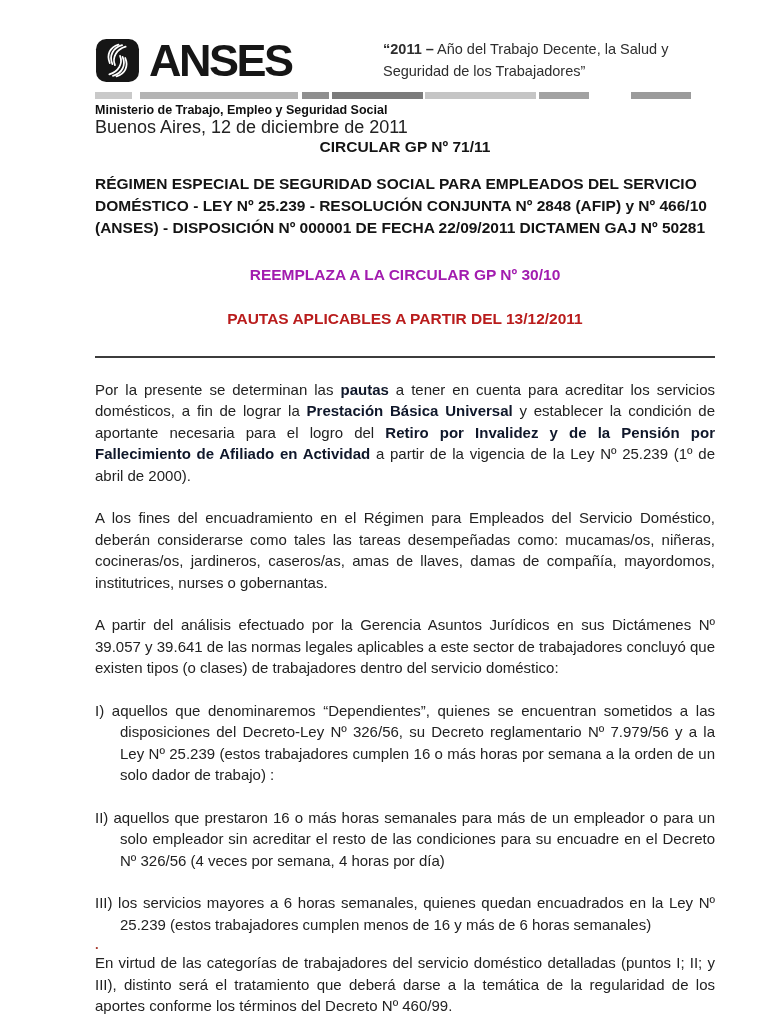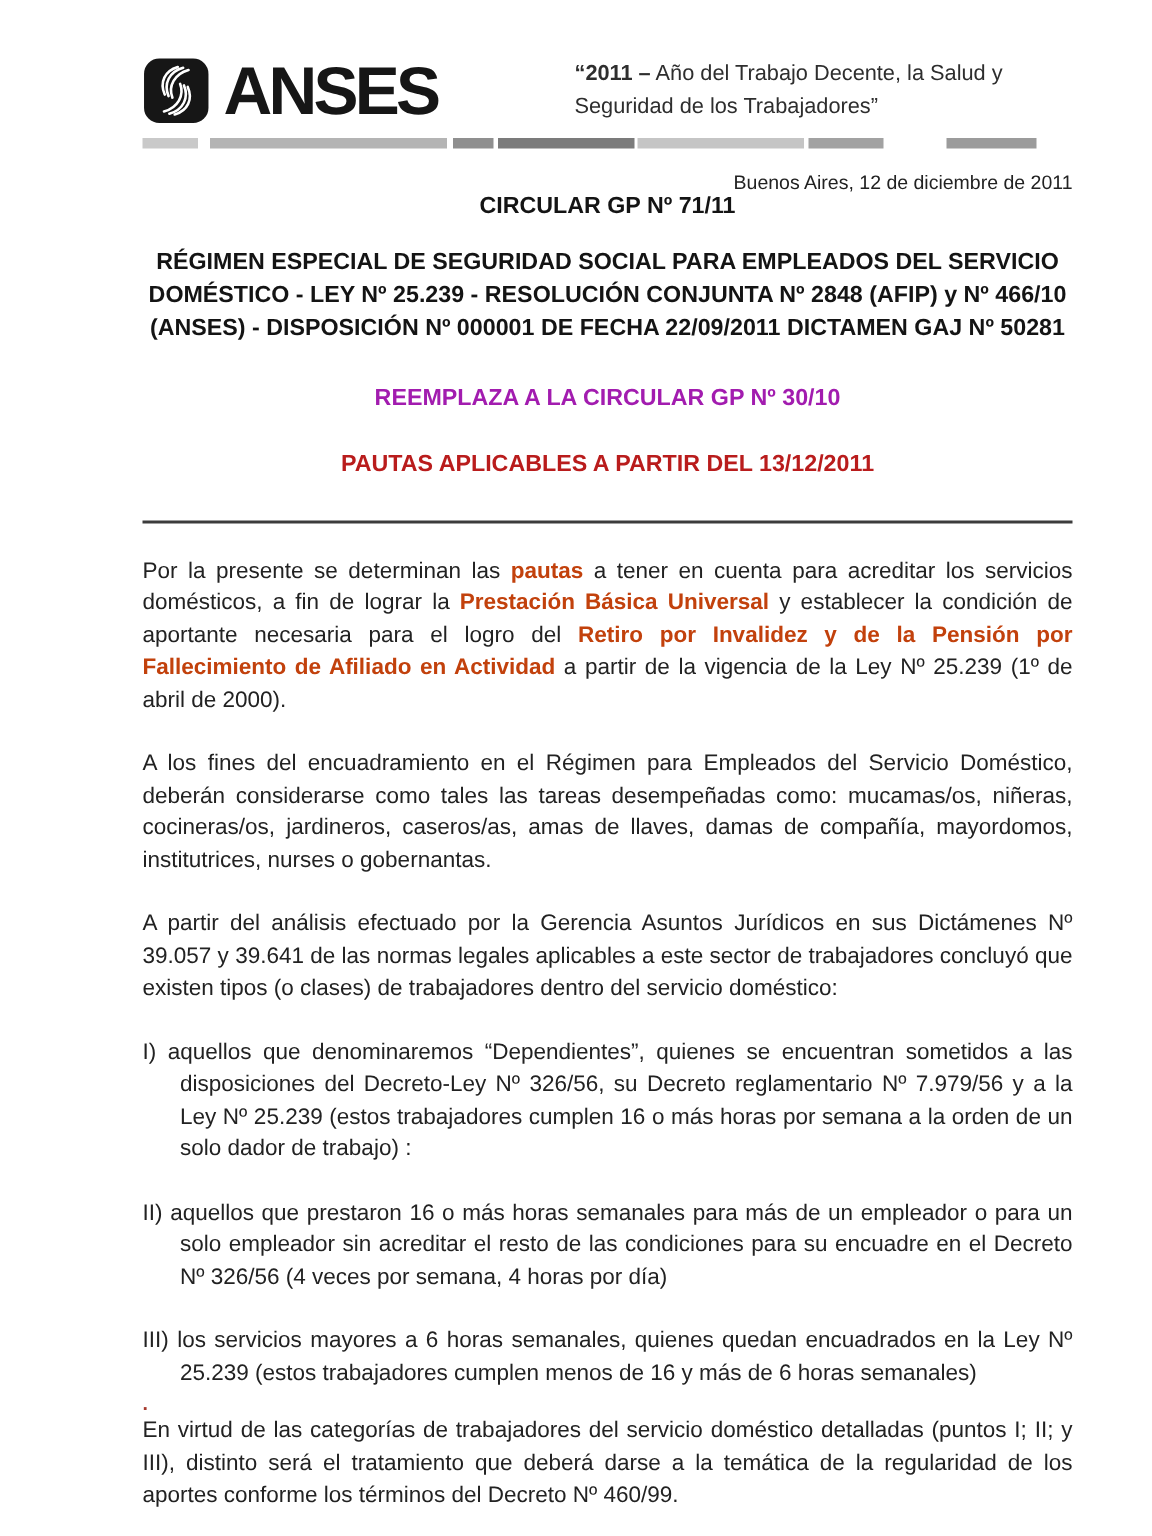--- a/index.html
+++ b/index.html
@@ -18,27 +18,27 @@
   .tagline { margin-top:7px; font-size:17px; color:#4f4f4f; letter-spacing:.2px; }
   .tagline .b { font-weight:700; color:#3d3d3d; }
   .quote { margin-left:auto; width:332px; font-size:14.5px; line-height:1.5; color:#2e2e2e; margin-top:6px; }
   .quote .b { font-weight:700; }
 
   .bar { display:flex; height:7px; margin-top:9px; }
   .bar-seg { height:100%; }
   .ministry { font-size:12.5px; font-weight:700; margin-top:4px; color:#101010; }
 
   
-  .date-line { text-align:right; font-size:13px; margin-top:15px; color:#222; }
+  .date-line { font-size:18px; color:#222; }
   .circular-heading { text-align:center; font-weight:700; font-size:15.5px; color:#141414; }
-  .subject { text-align:center; font-weight:700; font-size:15.5px; line-height:1.45; margin-top:17px; color:#141414; }
+  .subject { font-weight:700; font-size:15.5px; line-height:1.45; margin-top:17px; color:#141414; }
   .notice { text-align:center; font-weight:700; font-size:15.5px; margin-top:26px; }
   .rule { border:none; border-top:2px solid #3c3c3c; margin:28px 0 0 0; }
   .para { font-size:15px; line-height:21.5px; text-align:justify; margin-top:21px; color:#222; }
-  .para .b { font-weight:700; color:#c2410c; }
+  .para .b { font-weight:700; color:#0f172a; }
   .list-item { font-size:15px; line-height:21.5px; text-align:justify; margin-top:21px;
                padding-left:25px; text-indent:-25px; color:#222; }
   .stray-dot { font-size:13px; line-height:8px; margin-top:6px; font-weight:700; color:#a63a2e; }
   .para.last { margin-top:3px; }
 </style>
 </head>
 <body>
 
 <div class="page">
   <div class="content">
@@ -67,20 +67,21 @@
 
     <div class="bar">
         <div class="bar-seg" style="width: 37px; margin-right: 8px; background: rgb(201, 201, 201);"></div>
         <div class="bar-seg" style="width: 158px; margin-right: 4px; background: rgb(180, 180, 180);"></div>
         <div class="bar-seg" style="width: 27px; margin-right: 3px; background: rgb(143, 143, 143);"></div>
         <div class="bar-seg" style="width: 91px; margin-right: 2px; background: rgb(123, 123, 123);"></div>
         <div class="bar-seg" style="width: 111px; margin-right: 3px; background: rgb(197, 197, 197);"></div>
         <div class="bar-seg" style="width: 50px; margin-right: 42px; background: rgb(162, 162, 162);"></div>
         <div class="bar-seg" style="width: 60px; margin-right: 0px; background: rgb(155, 155, 155);"></div>
       </div>
+    <div class="ministry">Ministerio de Trabajo, Empleo y Seguridad Social</div>
 
     <div class="date-line">Buenos Aires, 12 de diciembre de 2011</div>
     <div class="circular-heading">CIRCULAR GP Nº 71/11</div>
     <div class="subject">RÉGIMEN ESPECIAL DE SEGURIDAD SOCIAL PARA EMPLEADOS DEL SERVICIO DOMÉSTICO - LEY Nº 25.239 - RESOLUCIÓN CONJUNTA Nº 2848 (AFIP) y Nº 466/10 (ANSES) - DISPOSICIÓN Nº 000001 DE FECHA 22/09/2011 DICTAMEN GAJ Nº 50281</div>
 
     <div class="notice" style="color: #a21caf;">REEMPLAZA A LA CIRCULAR GP Nº 30/10</div>
     <div class="notice" style="color: #b91c1c;">PAUTAS APLICABLES A PARTIR DEL 13/12/2011</div>
 
     <hr class="rule">
 

